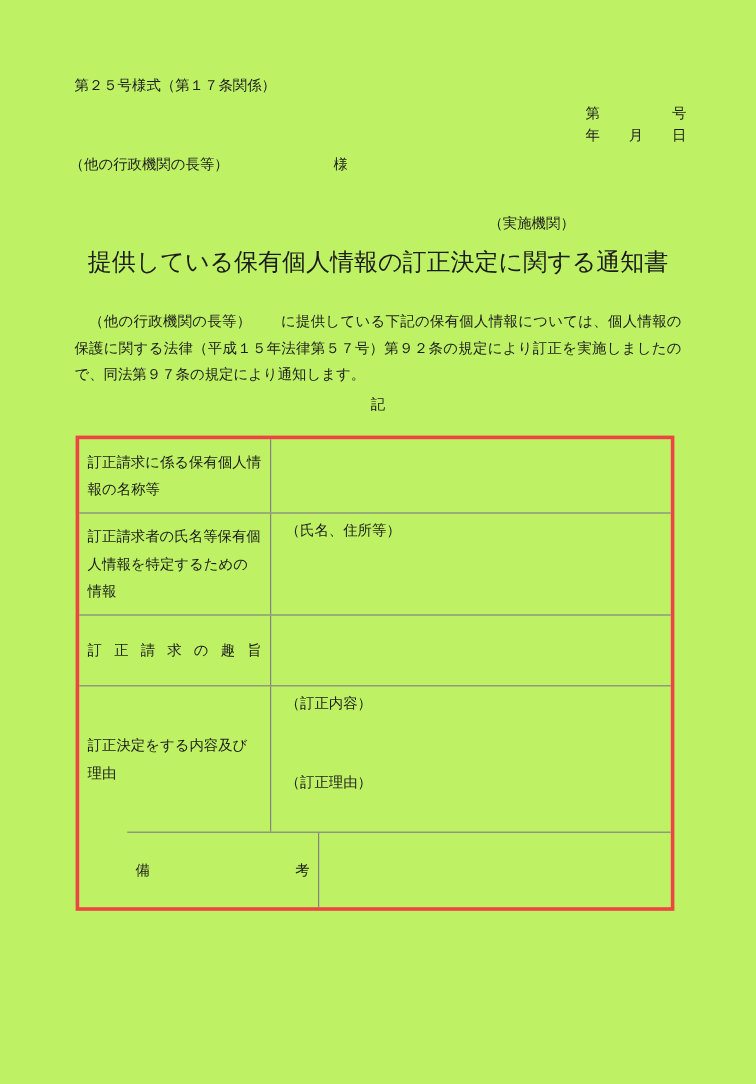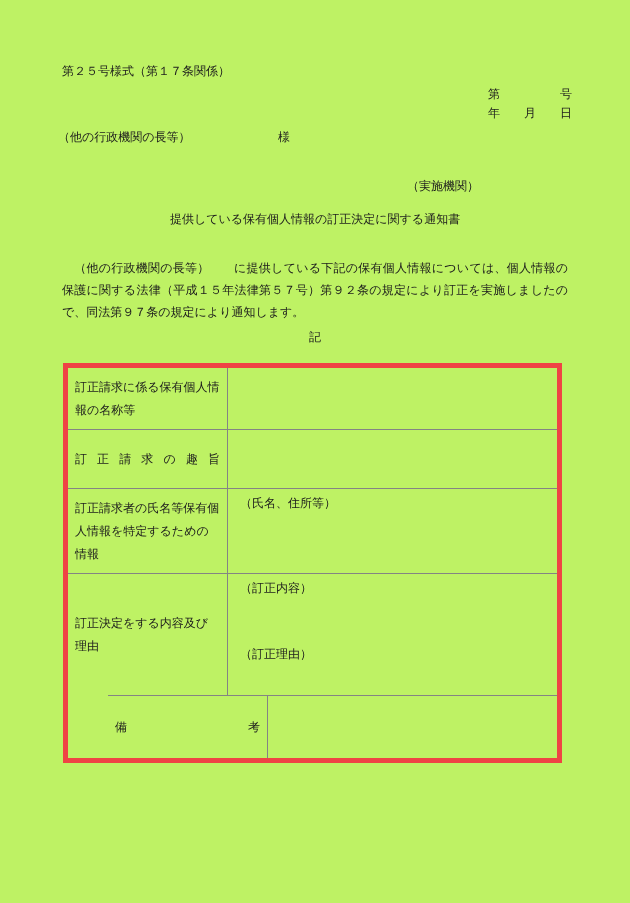--- a/index.html
+++ b/index.html
@@ -14,31 +14,31 @@
     overflow: hidden;
   }
   .form-number { position: absolute; left: 62px; top: 63px; line-height: 17px; }
   .doc-number  { position: absolute; right: 58px; top: 86px; line-height: 17px; }
   .date-line   { position: absolute; right: 58px; top: 105px; text-align: right; line-height: 17px; margin-left: 30px; }
   .recipient   { position: absolute; left: 58px; top: 128px; width: 512px; line-height: 18px; }
   .honorific   { position: absolute; left: 220px; top: 0; }
   .issuer      { position: absolute; left: 363px; top: 177px; line-height: 18px; margin-left: 44px; }
   .doc-title {
     position: absolute; left: 62px; top: 208px; width: 506px;
-    text-align: center; font-size: 12px; line-height: 22px; letter-spacing: 0px;
+    text-align: center; font-size: 20px; line-height: 22px; letter-spacing: 0px;
   }
   .body-text {
     position: absolute; left: 62px; top: 257px; width: 506px;
     line-height: 22px; text-align: justify;
   }
   .record { position: absolute; left: 62px; top: 329px; width: 506px; text-align: center; }
 
   .form-table {
     position: absolute; left: 63px; top: 363px; width: 499px;
-    border: 5px solid #ef4444; box-sizing: border-box;
+    border: 3px solid #ef4444; box-sizing: border-box;
   }
   .trow { display: flex; box-sizing: border-box; }
   .trow + .trow { border-top: 1px solid #848484; }
   .tlabel {
     width: 160px; box-sizing: border-box; border-right: 1px solid #848484;
     display: flex; align-items: center; padding: 0 7px; line-height: 23px;
   }
   .tlabel.just span { display: block; width: 100%; text-align: justify; text-align-last: justify; }
   .tvalue { flex: 1; box-sizing: border-box; padding: 5px 12px; line-height: 18px; }
   .tvalue .v2 { display: block; margin-top: 48px; }
@@ -76,35 +76,35 @@
 
     <div class="trow r1">
       <div class="tlabel">
         <span>訂正請求に係る保有個人情報の名称等</span>
       </div>
       <div class="tvalue">
         <span></span>
       </div>
     </div>
 
+    <div class="trow r2">
+      <div class="tlabel">
+        <span>訂正請求者の氏名等保有個人情報を特定するための情報</span>
+      </div>
+      <div class="tvalue">
+        <span>（氏名、住所等）</span>
+      </div>
+    </div>
+
     <div class="trow r3">
       <div class="tlabel just">
         <span>訂正請求の趣旨</span>
       </div>
       <div class="tvalue">
         <span></span>
-      </div>
-    </div>
-
-    <div class="trow r2">
-      <div class="tlabel">
-        <span>訂正請求者の氏名等保有個人情報を特定するための情報</span>
-      </div>
-      <div class="tvalue">
-        <span>（氏名、住所等）</span>
       </div>
     </div>
 
     <div class="trow r4">
       <div class="tlabel">
         <span>訂正決定をする内容及び理由</span>
       </div>
       <div class="tvalue">
         <span>（訂正内容）</span>
         <span class="v2">（訂正理由）</span>

